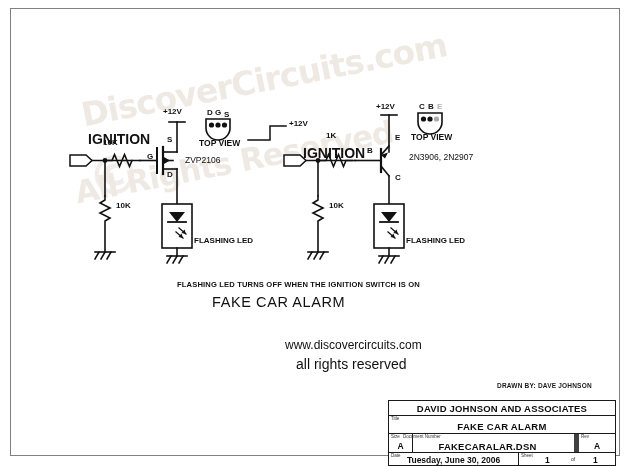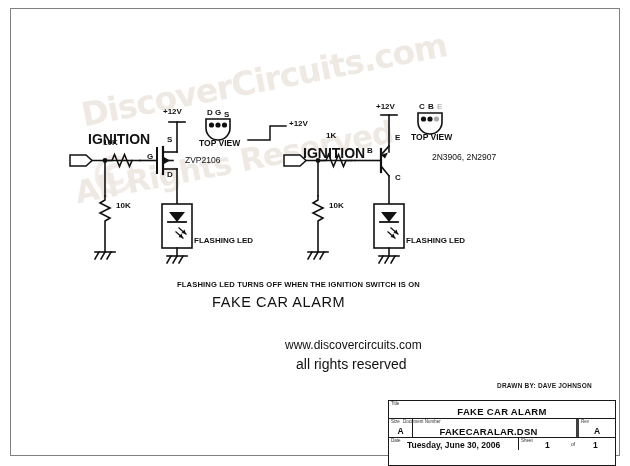--- a/index.html
+++ b/index.html
@@ -122,21 +122,21 @@
     font-size: 9.5px;
     font-weight: bold;
     letter-spacing: 0.3px;
   }
   #size-cell { left: 0; width: 24px; border-right: 1px solid #1a1a1a; }
   #size-val {
     top: 7px;
     font-size: 8.5px;
     font-weight: bold;
   }
-  #docnum-cell { left: 12px; right: 36px; border-right: 3px solid #404040; }
+  #docnum-cell { left: 12px; right: 36px; border-right: 5px solid #404040; }
   #docnum-val {
     top: 7px;
     font-size: 9.5px;
     font-weight: bold;
     letter-spacing: 0.2px;
   }
   #rev-cell { right: 0; width: 36px; }
   #rev-val {
     top: 7px;
     font-size: 8.5px;
@@ -344,35 +344,38 @@
   <div class="lbl val" style="left:194px; top:236px;">FLASHING LED</div>
 
   <div class="lbl val" style="left:289px; top:119px;">+12V</div>
   <div class="lbl val" style="left:376px; top:102px;">+12V</div>
   <div class="lbl sig" style="left:267px; top:145px;">IGNITION</div>
   <div class="lbl val" style="left:326px; top:131px;">1K</div>
   <div class="lbl val" style="left:329px; top:201px;">10K</div>
   <div class="lbl pin" style="left:367px; top:146px;">B</div>
   <div class="lbl pin" style="left:395px; top:133px;">E</div>
   <div class="lbl pin" style="left:395px; top:173px;">C</div>
-  <div class="lbl part" style="left:432px; top:152px;">2N3906, 2N2907</div>
+  <div class="lbl part" style="left:409px; top:152px;">2N3906, 2N2907</div>
   <div class="lbl pin" style="left:419px; top:102px;">C</div>
   <div class="lbl pin" style="left:428px; top:102px;">B</div>
   <div class="lbl pin" style="left:437px; top:102px; color:#b5b5b5;">E</div>
   <div class="lbl topview" style="left:411px; top:132px;">TOP VIEW</div>
   <div class="lbl val" style="left:406px; top:236px;">FLASHING LED</div>
 
   <div class="lbl" id="note-line">FLASHING LED TURNS OFF WHEN THE IGNITION SWITCH IS ON</div>
   <div class="lbl" id="circuit-title">FAKE CAR ALARM</div>
   <div class="lbl" id="web-url">www.discovercircuits.com</div>
   <div class="lbl" id="web-rights">all rights reserved</div>
   <div id="drawn-by">DRAWN BY: DAVE JOHNSON</div>
 
   <div id="title-block">
 
+    <div class="tb-row" id="tb-row-company">
+      <div class="tb-val" id="company-name">DAVID JOHNSON AND ASSOCIATES</div>
+    </div>
 
     <div class="tb-row" id="tb-row-title">
       <div class="tb-tag">Title</div>
       <div class="tb-val" id="doc-title">FAKE CAR ALARM</div>
     </div>
 
     <div class="tb-row" id="tb-row-doc">
       <div class="tb-cell" id="size-cell">
         <div class="tb-tag">Size</div>
         <div class="tb-val" id="size-val">A</div>

